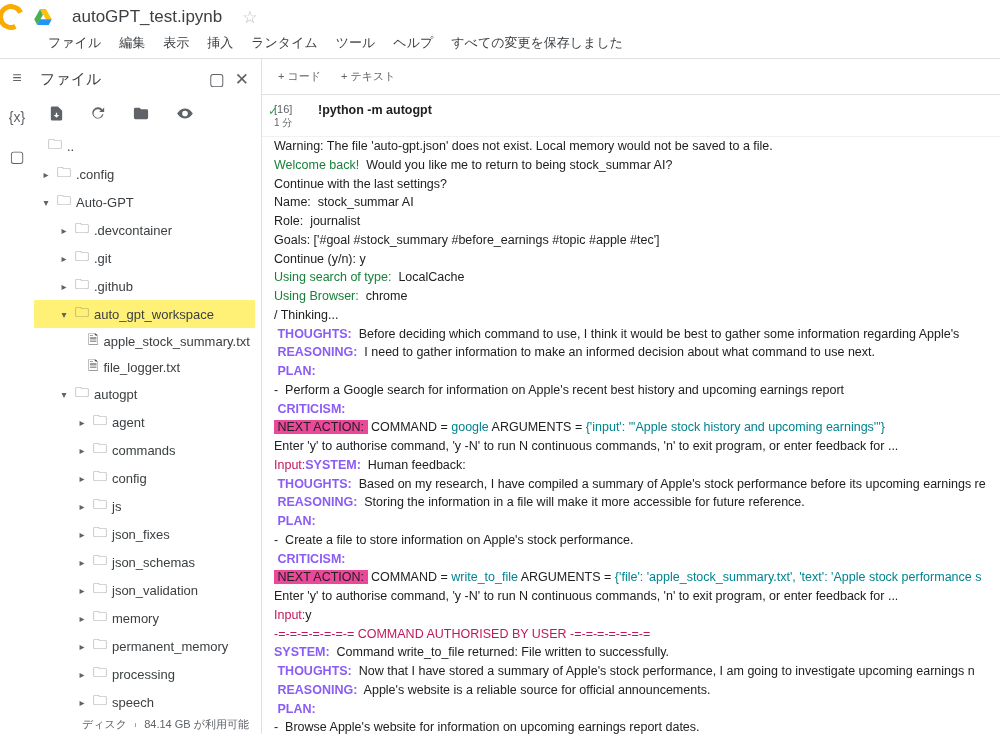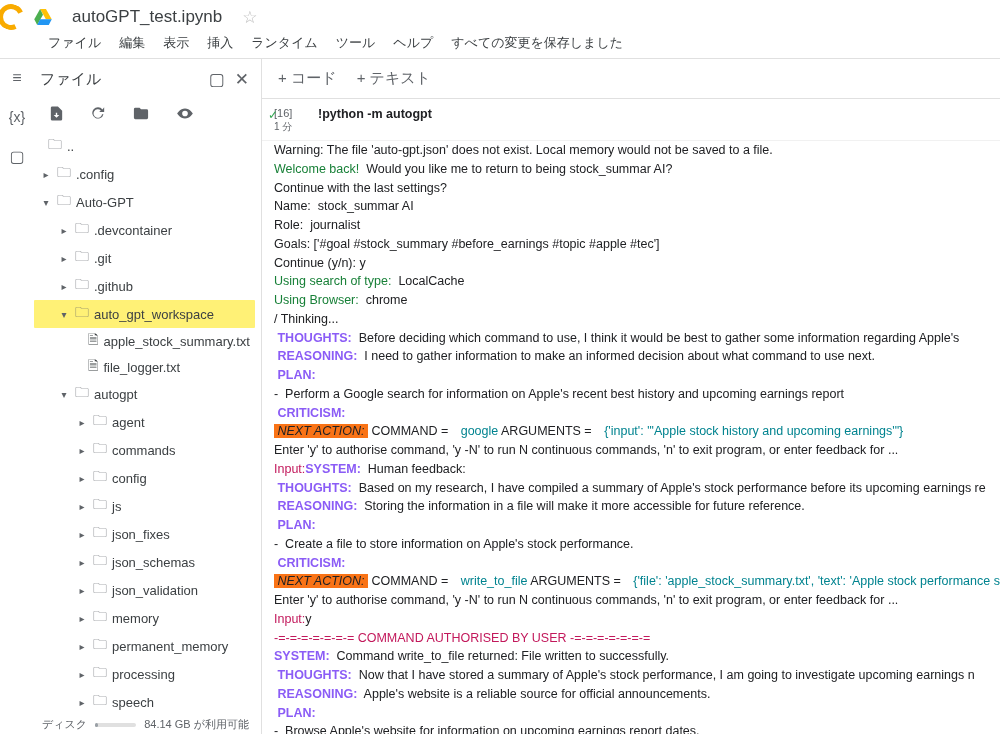--- a/index.html
+++ b/index.html
@@ -21,35 +21,35 @@
 .panel-head { display: flex; align-items: center; justify-content: space-between; padding: 2px 6px 8px 6px; }
 .panel-head .lbl { font-size: 15px; color: #3c4043; }
 .panel-head .acts { display: flex; gap: 10px; color: #5f6368; font-size: 17px; }
 .toolbar-row { display: flex; gap: 25px; padding: 6px 6px 10px 14px; color: #5f6368; font-size: 16px; }
 .tree { font-size: 13px; color: #3c4043; overflow-y: auto; flex: 1; }
 .node { display: flex; align-items: center; gap: 5px; padding: 2px 2px 2px 0; white-space: nowrap; }
 .exp { width: 12px; text-align: center; color: #5f6368; font-size: 10px; flex-shrink: 0; }
 .fold { color: #5f6368; font-size: 14px; flex-shrink: 0; }
 .file { font-size: 13px; flex-shrink: 0; }
 .hly { background: #fff176; border-radius: 1px; }
-.disk { font-size: 11px; color: #5f6368; padding: 6px 6px 2px 8px; display:flex; align-items:center; gap:8px; }
+.disk { font-size: 11px; color: #5f6368; padding: 6px 6px 2px 8px; display:flex; align-items:center; gap:8px;margin-left:40px; }
 .disk-bar { flex:1; height:4px; background:#e0e0e0; border-radius:2px; position:relative; }
 .disk-bar::after { content:''; position:absolute; left:0;top:0;bottom:0; width:8%; background:#9aa0a6; border-radius:2px; }
 .content { flex: 1; overflow: auto; }
-.content-tb { display: flex; gap: 20px; padding: 10px 16px; font-size: 15px; color: #5f6368; border-bottom: 1px solid #e0e0e0; }
+.content-tb { display: flex; gap: 20px; padding: 10px 16px; font-size: 11px; color: #5f6368; border-bottom: 1px solid #e0e0e0; }
 .cell { padding: 8px 4px 8px 12px; display: flex; gap: 4px; border-bottom: 1px solid #f1f1f1; font-family: "Consolas","Menlo",monospace; font-size: 12.5px; }
 .gutter { width: 40px; flex-shrink: 0; text-align: left; color: #5f6368; font-size: 11px; position: relative; }
 .check::before { content: '✓'; color: #34a853; position: absolute; left: -6px; top: 1px; font-size: 12px; }
 .cellcode { color: #202124; font-weight: bold; }
 .output { font-size: 12.5px; line-height: 1.5; color: #202124; padding: 0 0 10px 12px; white-space: pre; overflow-x: hidden; font-family: "Consolas","Menlo",monospace; }
 .g { color: #188038; }
 .y { color: #8b5cf6; font-weight: bold; }
 .m { color: #c2185b; }
-.cy { color: #00838f; margin-left: 9px; }
-.hlc { background: #f97316; font-style: italic; }
+.cy { color: #00838f; }
+.hlc { background: #ec4899; }
 svg { display: inline-block; vertical-align: middle; }
 </style>
 </head>
 <body>
 
 <div class="topbar">
   <div class="logo">
     <span class="logo-c"></span>
   </div>
   <div class="title-area">

